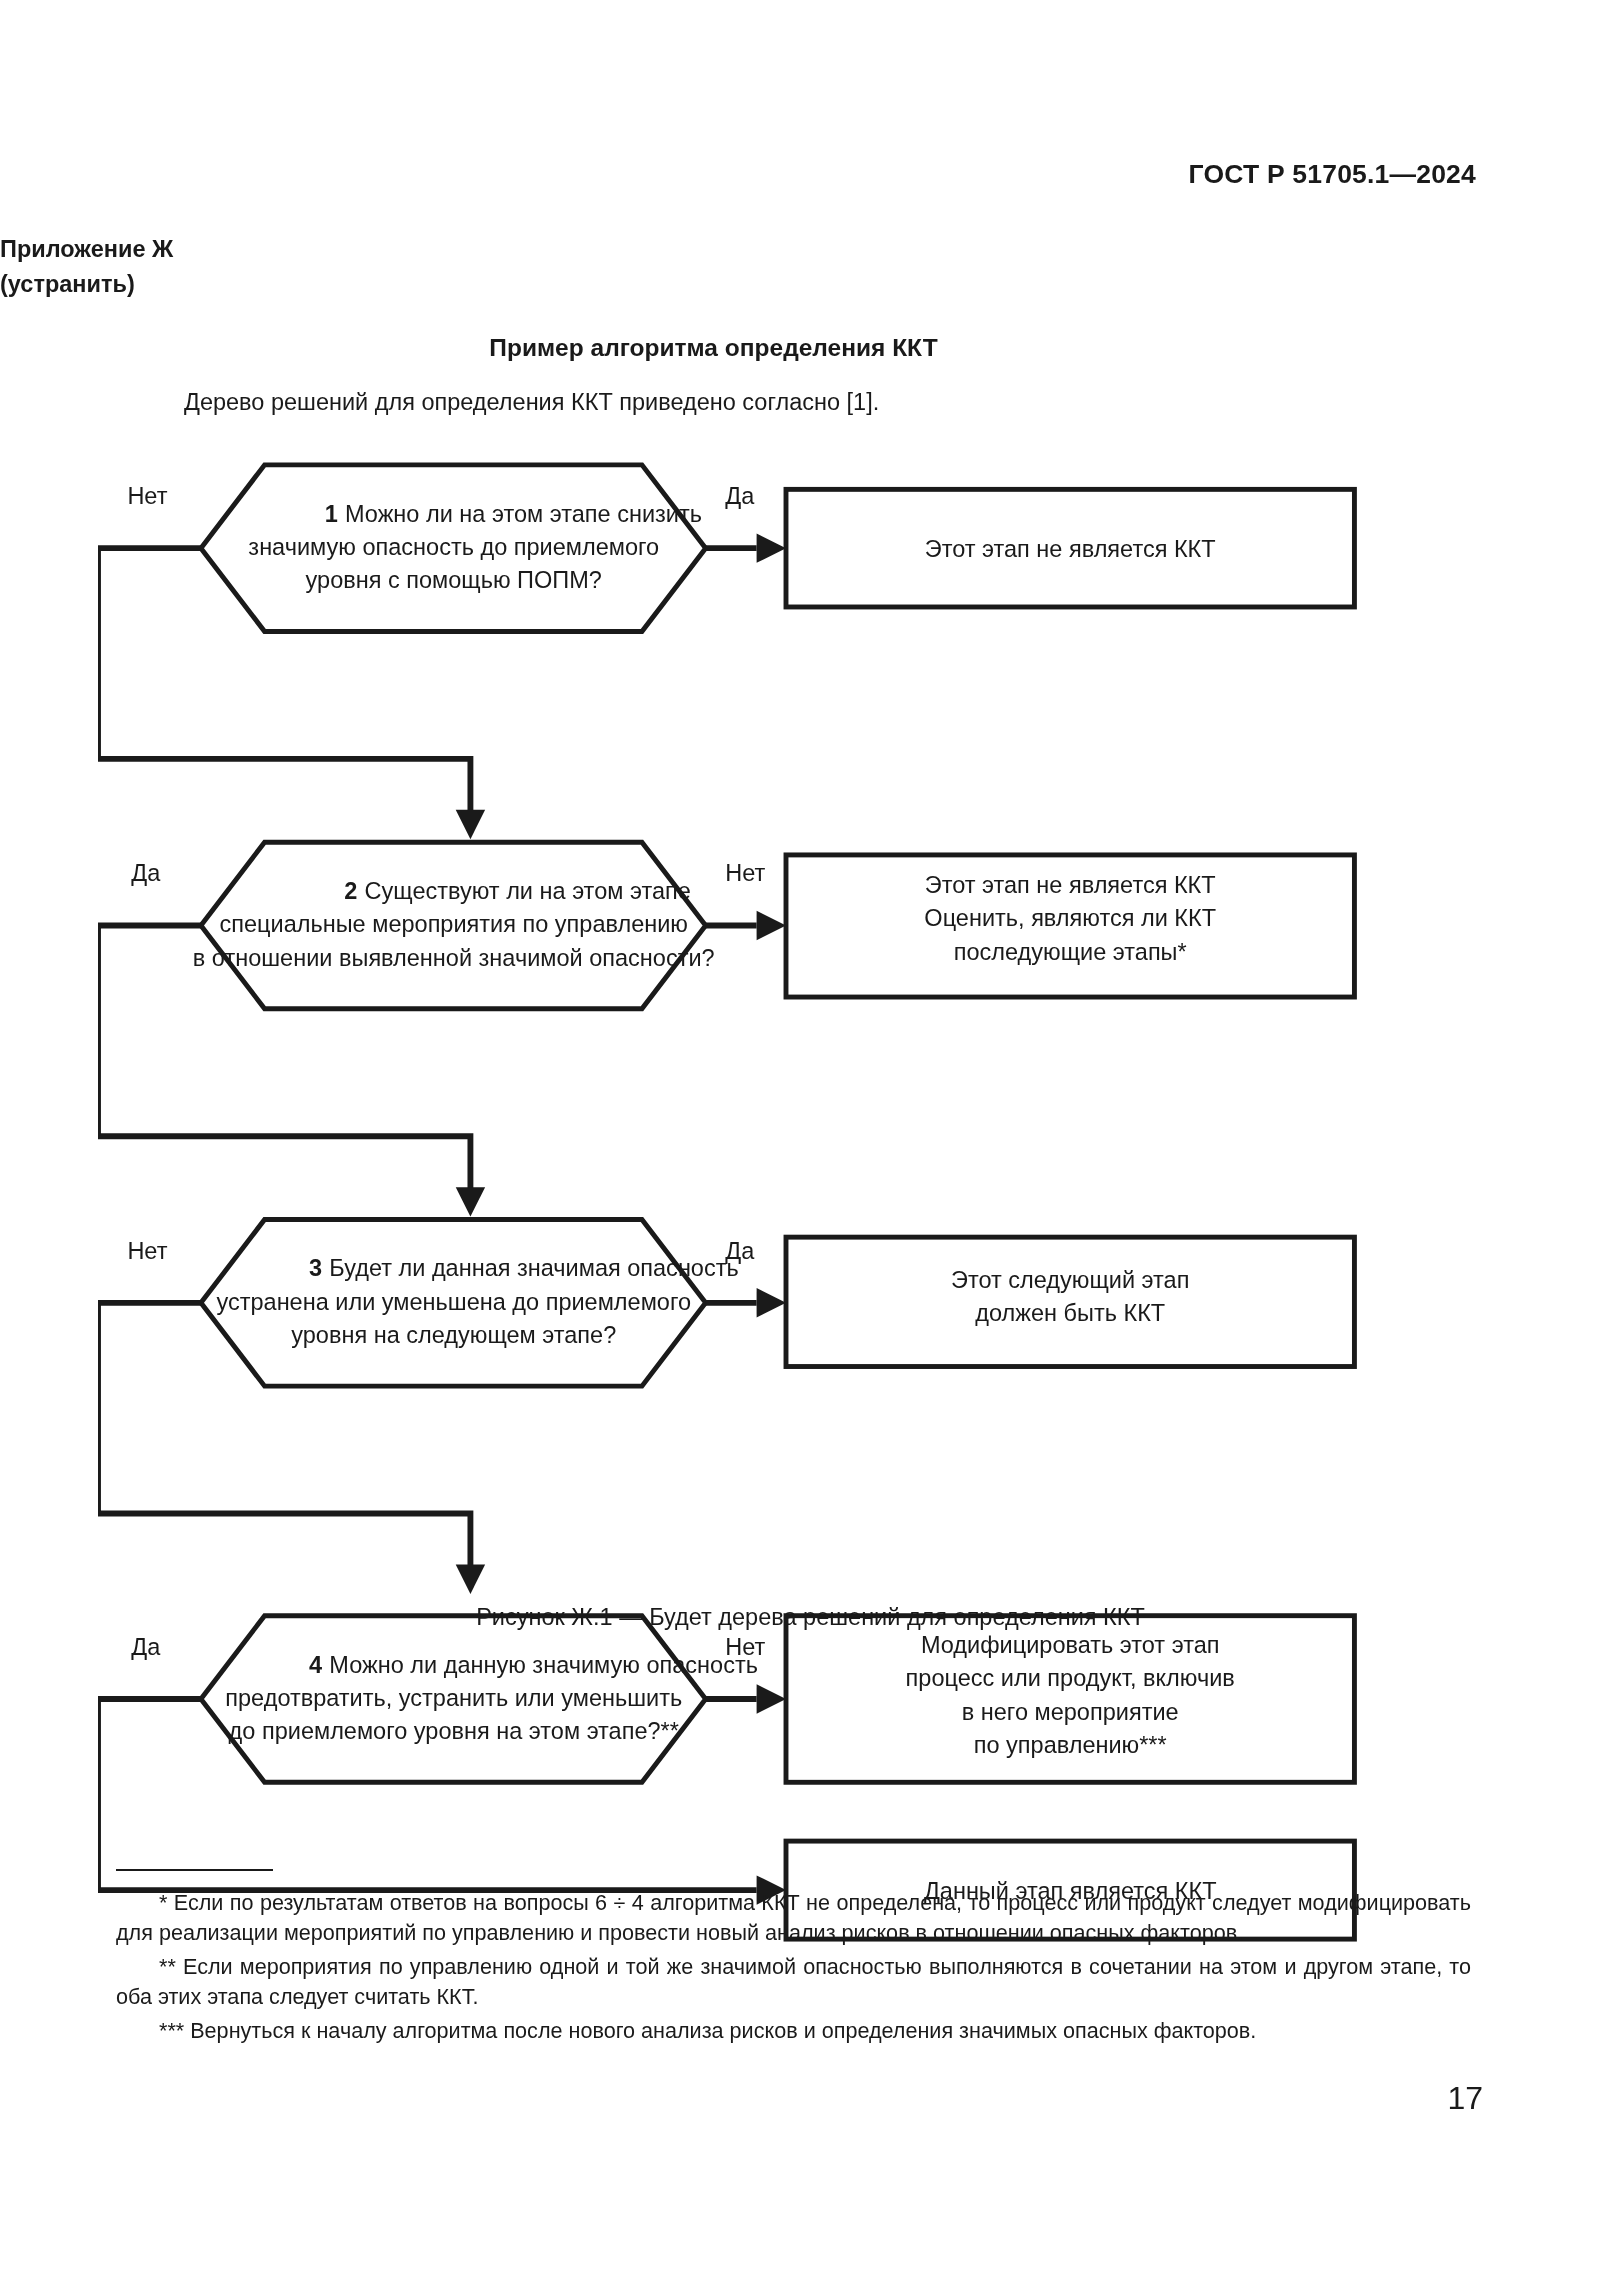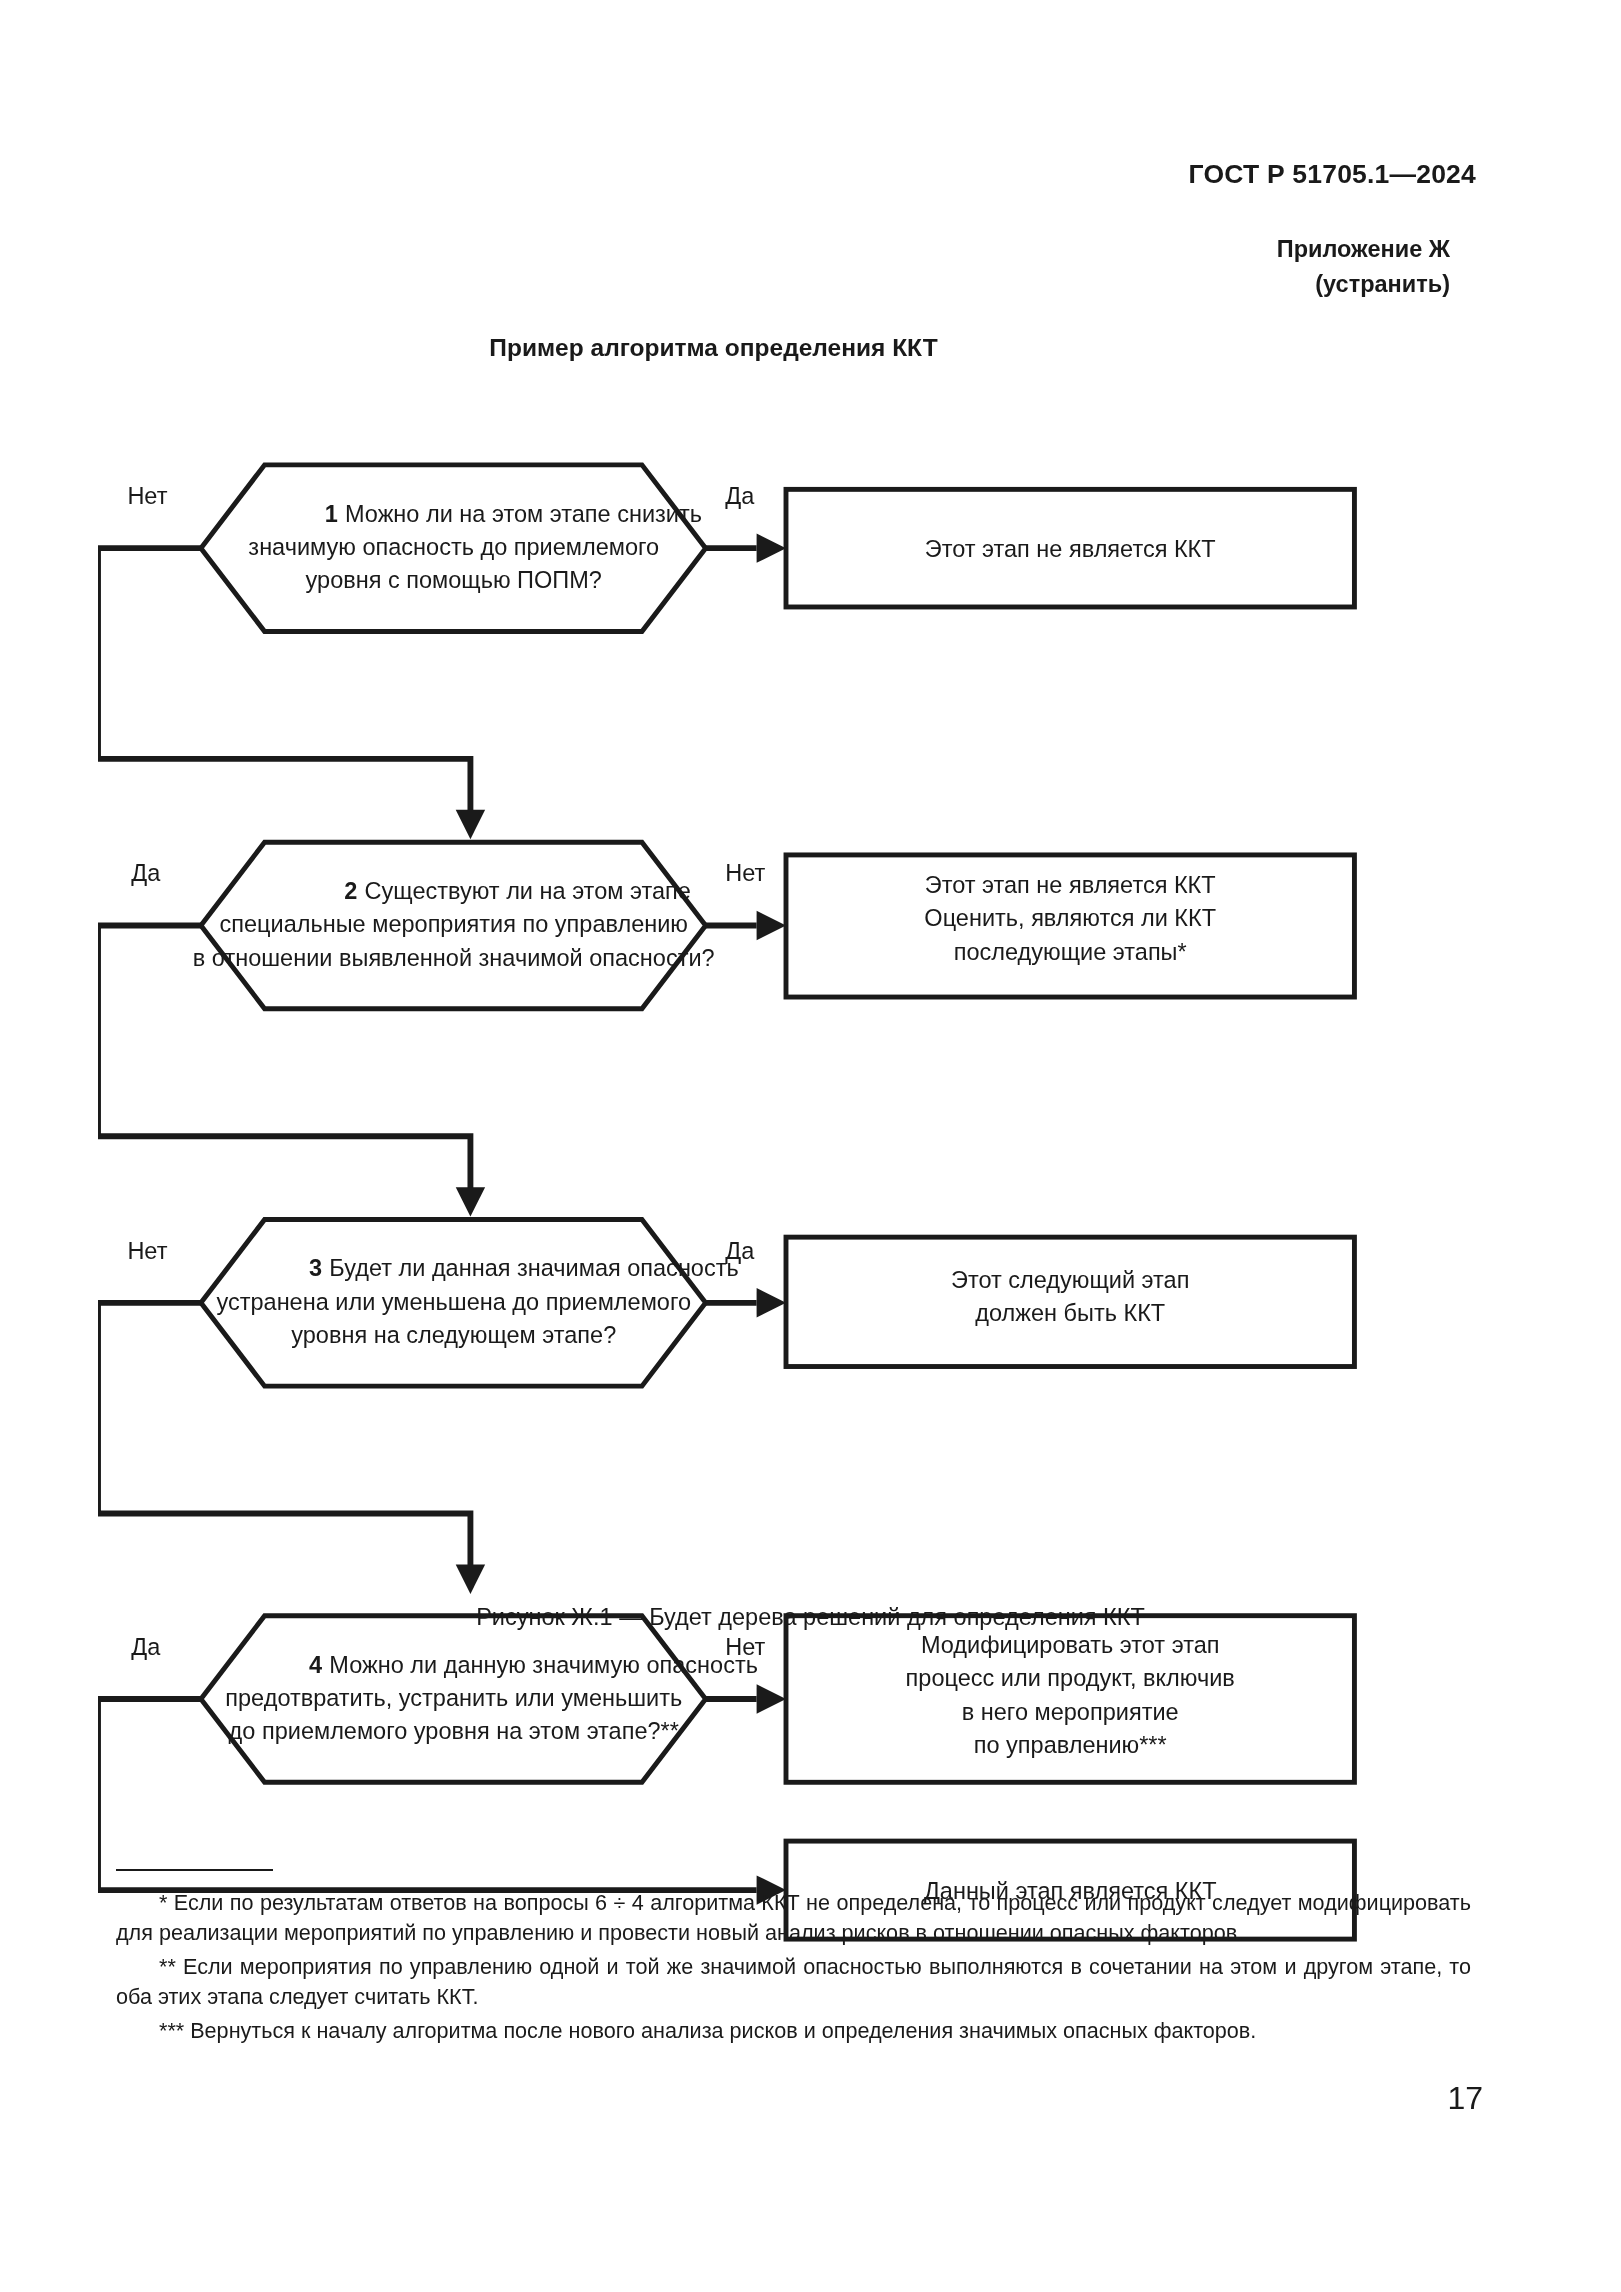--- a/index.html
+++ b/index.html
@@ -27,21 +27,21 @@
     font-size: 26.5px;
     font-weight: bold;
     letter-spacing: 0.2px;
     white-space: nowrap;
   }
   .annex-title {
     position: absolute;
     top: 218px;
     left: 0;
     width: 1450px;
-    text-align: right;
+    text-align: left;
     font-size: 23.5px;
     font-weight: bold;
     line-height: 35px;
   }
   .annex-title .line2 {
     display: block;
   }
   .section-title {
     position: absolute;
     top: 320px;
@@ -115,20 +115,21 @@
 
   <div class="doc-header">ГОСТ Р 51705.1—2024</div>
 
   <div class="annex-title">
     <span>Приложение Ж</span>
     <span class="line2">(устранить)</span>
   </div>
 
   <div class="section-title">Пример алгоритма определения ККТ</div>
 
+  <div class="intro">Дерево решений для определения ККТ приведено согласно [1].</div>
 
   <div class="flow">
     <svg width="1425" height="1157" viewBox="0 0 1454 1180" xmlns="http://www.w3.org/2000/svg">
 
       <g>
         <polygon class="shape" points="170,20 555,20 620,105 555,190 170,190 105,105"></polygon>
         <text class="q-num" x="238" y="78" text-anchor="middle">1</text>
         <text class="q-text" x="252" y="78">Можно ли на этом этапе снизить</text>
         <text class="q-text" x="363" y="112" text-anchor="middle">значимую опасность до приемлемого</text>
         <text class="q-text" x="363" y="146" text-anchor="middle">уровня с помощью ПОПМ?</text>

